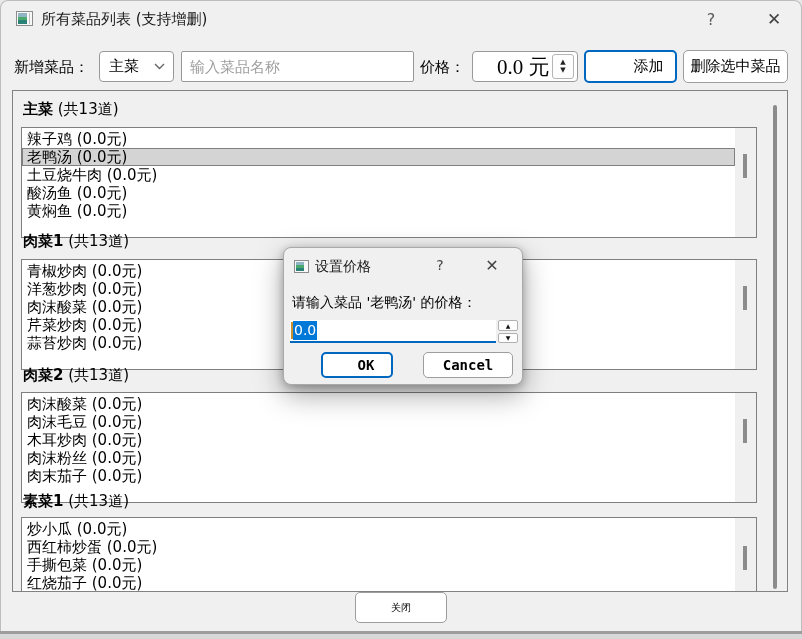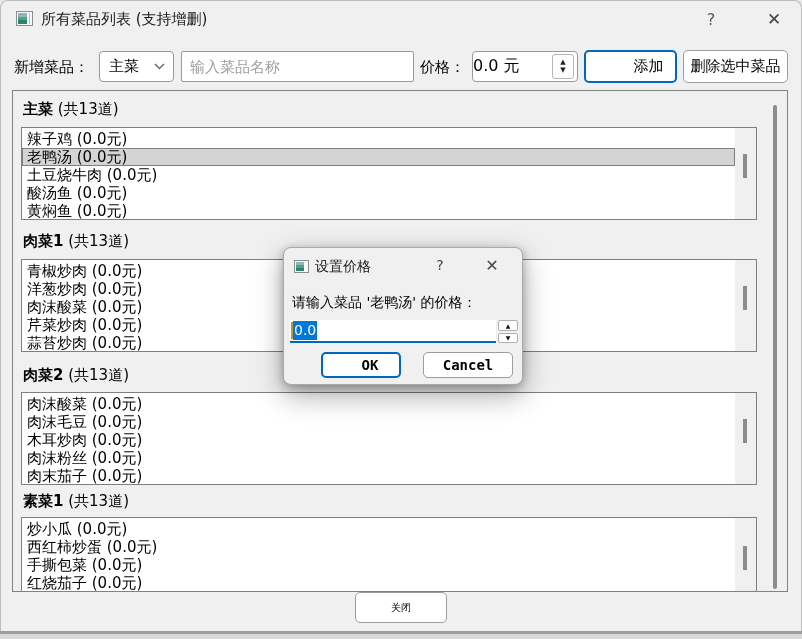--- a/index.html
+++ b/index.html
@@ -28,41 +28,41 @@
            border:1px solid #999; border-radius:4px; display:flex; align-items:center;
            padding:0 8px 0 9px; }
   .combo .val { font-size:15px; flex:1; }
   .combo svg { flex:none; }
   .name-input { position:absolute; left:181px; top:51px; width:233px; height:31px; background:#fff;
            border:1px solid #999; border-radius:2px; font-size:15px; padding:0 8px;
            font-family:"DejaVu Sans", sans-serif; color:#000; }
   .name-input::placeholder { color:#9e9e9e; opacity:1; }
   .spin { position:absolute; left:472px; top:51px; width:106px; height:31px; background:#fff;
            border:1px solid #999; border-radius:4px; display:flex; align-items:center; }
-  .spin .val { font-size:16px; padding-left:0; flex:1; white-space:nowrap; }
+  .spin .val { font-size:21px; padding-left:24px; flex:1; white-space:nowrap;font-family:Liberation Serif, serif; }
   .spin-arrows { width:22px; height:25px; margin-right:3px; border:1px solid #b5b5b5; border-radius:3px;
            display:flex; flex-direction:column; align-items:center; justify-content:center; gap:1px;
            background:#fdfdfd; }
   .spin-arrows span { font-size:7px; line-height:7px; color:#222; }
   .btn { background:#fff; border:1px solid #9d9d9d; border-radius:5px; color:#000;
          display:flex; align-items:center; justify-content:center; cursor:default;
          font-family:"DejaVu Sans", sans-serif; }
   .btn-add { position:absolute; left:584px; top:50px; width:93px; height:33px;
              border:2px solid #0067c0; font-size:15px;padding-left:36px; }
   .btn-del { position:absolute; left:683px; top:50px; width:105px; height:33px; font-size:15px; }
 
   
   .frame { position:absolute; left:12px; top:90px; width:776px; height:502px;
            border:1px solid #828282; background:#f0f0f0; overflow:hidden; }
   .frame-sb-thumb { position:absolute; right:10px; top:14px; width:4px; height:484px;
            background:#8c8c8c; border-radius:2px; }
 
   .sec-h { position:absolute; left:10px; font-size:15px; color:#000; white-space:nowrap; }
   .sec-h b { font-weight:700; }
-  .listbox { position:absolute; left:8px; width:736px; height:93px; background:#fff;
+  .listbox { position:absolute; left:8px; width:736px; height:111px; background:#fff;
              border:1px solid #7f7f7f; overflow:hidden; }
   .listbox.clip { height:75px; border-bottom:none; }
   .rows { position:absolute; left:0; top:2px; width:713px; }
   .row { height:18px; line-height:18px; font-size:15px; padding-left:5px; white-space:nowrap; color:#000; }
   .row.sel { background:#d4d4d4; box-shadow: inset 0 0 0 1px #7f7f7f; }
   .lb-track { position:absolute; right:0; top:0; bottom:0; width:21px; background:#f0f0f0; }
   .lb-thumb { position:absolute; left:8px; top:26px; width:4px; height:24px; background:#8c8c8c; }
 
   .sh1 { top:9px; }   .sl1 { top:36px; }
   .sh2 { top:141px; } .sl2 { top:168px; }
@@ -86,21 +86,21 @@
   .dlg-spinrow { position:absolute; left:6px; top:72px; width:228px; height:23px; display:flex; gap:2px; }
   .dlg-entry { position:relative; flex:1; background:#fff; border-bottom:2px solid #0067c0;
             display:flex; align-items:center; padding-left:3px; }
   .dlg-caret { position:absolute; left:1px; top:2px; width:2px; height:17px; background:#c8922e; }
   .dlg-selection { background:#0078d7; color:#fff; font-size:14px; line-height:19px; padding:0 1px; }
   .dlg-arrows { width:20px; display:flex; flex-direction:column; gap:2px; }
   .dlg-arrows .ab { flex:1; border:1px solid #b0b0b0; border-radius:2px; background:#fdfdfd;
             display:flex; align-items:center; justify-content:center; font-size:6px; color:#111; }
   .dlg-btn { position:absolute; top:104px; height:26px; font-size:14px; font-weight:700;
             font-family:"DejaVu Sans Mono", monospace; }
-  .dlg-ok { left:37px; width:80px; border:2px solid #0067c0;padding-left:18px; }
+  .dlg-ok { left:37px; width:72px; border:2px solid #0067c0;padding-left:18px; }
   .dlg-cancel { left:139px; width:90px; }
 
   
   .btn-close { position:absolute; left:355px; top:592px; width:92px; height:31px; font-size:10px; }
   .bottom-line { position:absolute; left:0; top:631px; width:802px; height:3px; background:#9d9d9d; }
   .bottom-pad  { position:absolute; left:0; top:634px; width:802px; height:5px; background:#d8d8d8; }
 </style>
 </head>
 <body>
 

